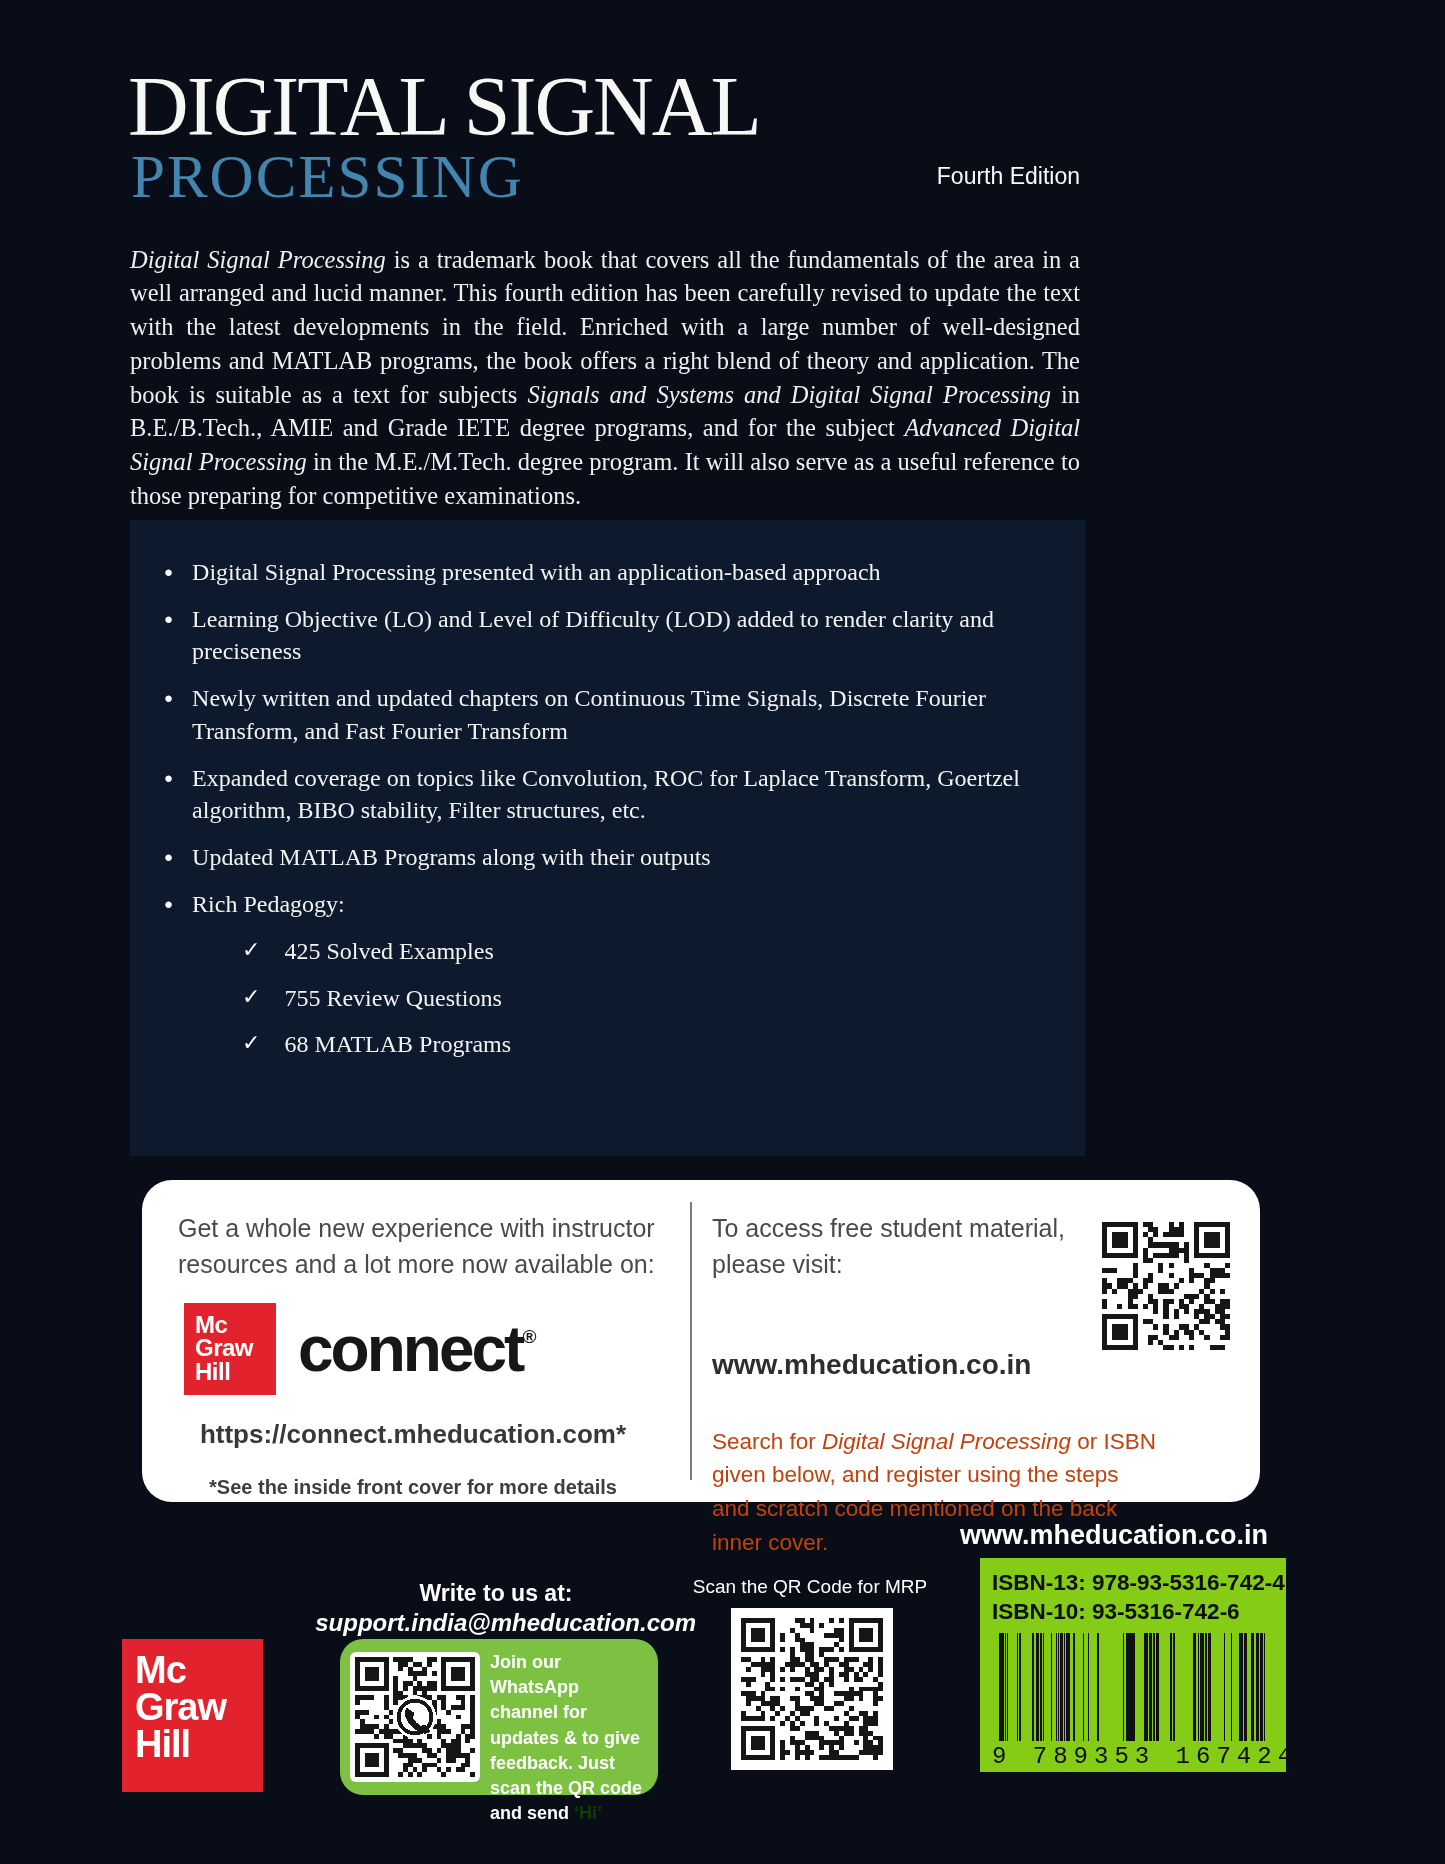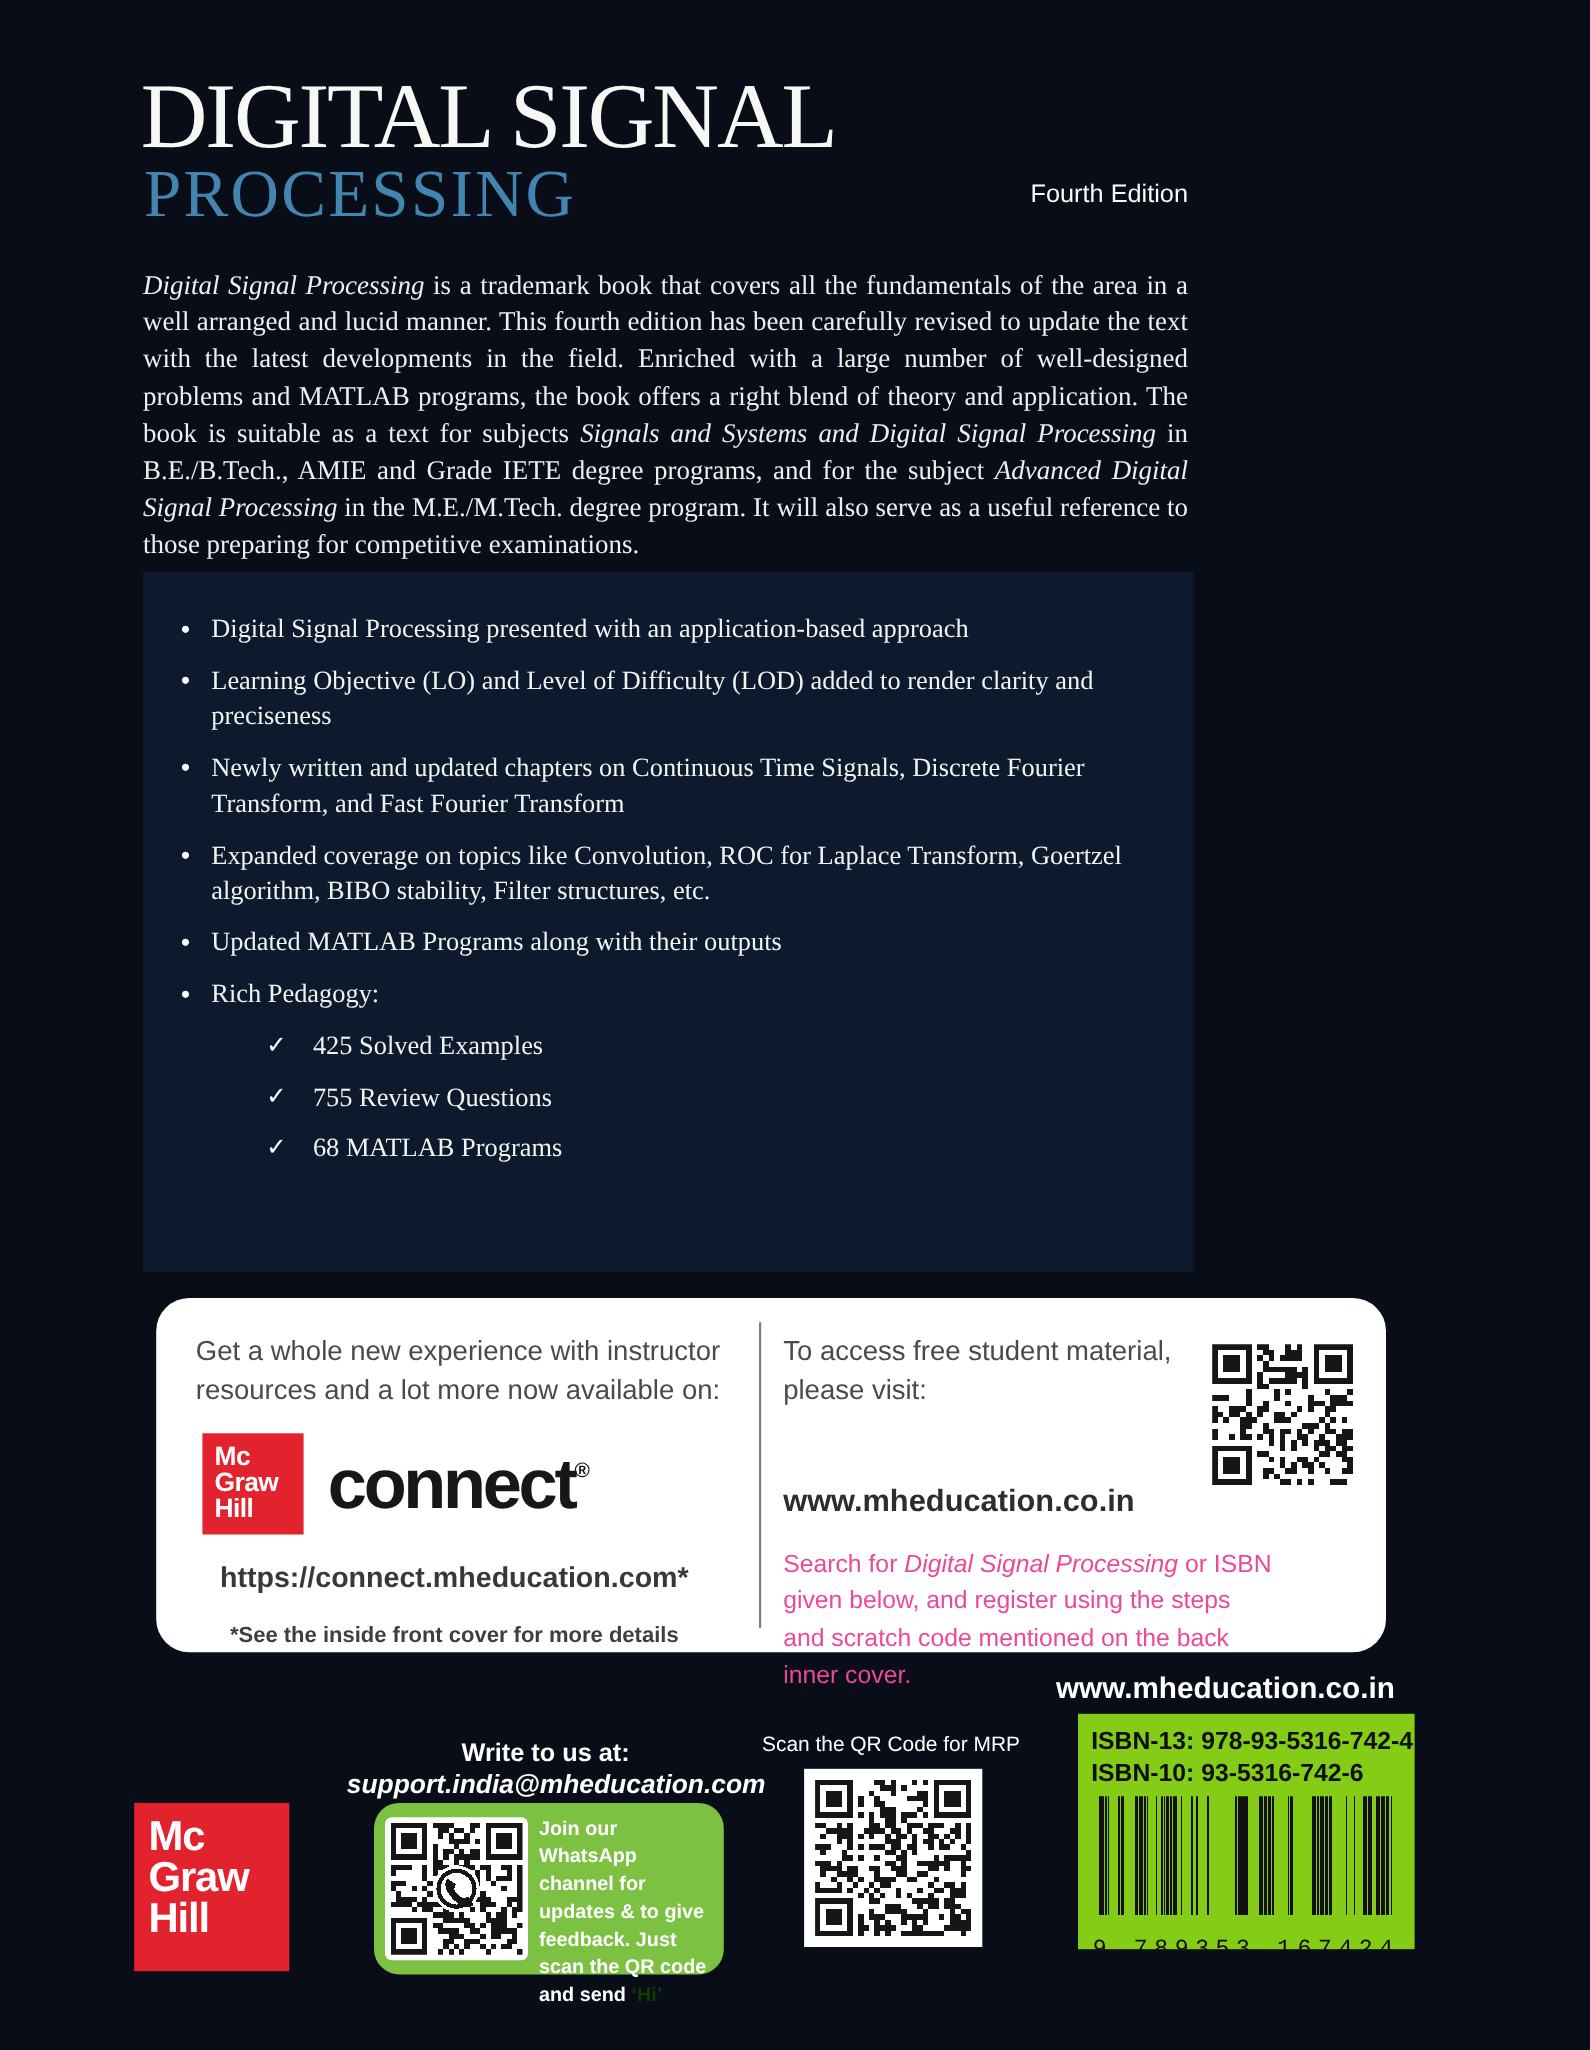--- a/index.html
+++ b/index.html
@@ -40,37 +40,37 @@
   .mh-logo{background:#e2232e;color:#fff;font-family:"Liberation Sans",sans-serif;
            font-weight:bold;box-sizing:border-box;letter-spacing:-0.5px;}
   .mh-small{width:92px;height:92px;font-size:24px;line-height:0.98;padding:10px 0 0 11px;}
   .connect-word{font-size:64px;font-weight:bold;color:#171717;letter-spacing:-3px;line-height:1;}
   .reg{font-size:19px;vertical-align:28px;letter-spacing:0;font-weight:bold;color:#171717;}
   .cb-url{margin-top:24px;width:470px;text-align:center;font-size:26px;font-weight:bold;color:#383838;}
   .cb-note{margin-top:26px;width:470px;text-align:center;font-size:20px;font-weight:bold;color:#3e3e3e;}
   .cb-right{position:absolute;left:570px;top:30px;width:548px;}
   .cb-r-intro{width:360px;font-size:25px;line-height:1.45;color:#4a4a4a;}
   .cb-r-url{margin-top:66px;font-size:28px;font-weight:bold;color:#2d2d2d;}
-  .cb-r-search{margin-top:24px;width:450px;font-size:22.5px;line-height:1.5;color:#ec4899;}
+  .cb-r-search{margin-top:44px;width:450px;font-size:22.5px;line-height:1.5;color:#c2410c;}
   .cb-r-search i{font-style:italic;}
   .qr{background:#fff;box-sizing:border-box;}
   .qr svg{display:block;width:100%;height:100%;}
   .cb-qr{position:absolute;left:958px;top:40px;width:132px;height:132px;padding:2px;}
 
   
   .site-url{position:absolute;left:960px;top:1520px;width:305px;text-align:right;
             font-family:"Liberation Sans",sans-serif;font-size:27px;font-weight:bold;color:#fff;}
   .isbn-box{position:absolute;left:980px;top:1558px;width:306px;height:214px;background:#84cc16;
             box-sizing:border-box;padding:10px 12px 0 12px;}
   .isbn-line{font-family:"Liberation Sans",sans-serif;font-size:22.5px;font-weight:bold;
              color:#0e0e0e;line-height:1.3;white-space:nowrap;}
   .barcode{width:276px;height:108px;margin:6px auto 0 auto;}
   .barcode svg{display:block;width:100%;height:100%;}
-  .barcode-digits{font-family:"Liberation Mono",monospace;font-size:21px;color:#0e0e0e;
-                  text-align:center;letter-spacing:6px;margin-top:20px;white-space:nowrap;}
+  .barcode-digits{font-family:"Liberation Mono",monospace;font-size:24px;color:#0e0e0e;
+                  text-align:center;letter-spacing:6px;margin-top:2px;white-space:nowrap;}
   .write-label{position:absolute;left:346px;top:1580px;width:300px;text-align:center;
                font-family:"Liberation Sans",sans-serif;font-size:23px;font-weight:bold;color:#fff;}
   .support-email{position:absolute;left:296px;top:1609px;width:400px;text-align:right;
                  font-family:"Liberation Sans",sans-serif;font-size:24px;font-weight:bold;
                  font-style:italic;color:#fff;}
   .green-box{position:absolute;left:340px;top:1639px;width:318px;height:156px;background:#7cc142;
              border-radius:23px;}
   .wa-qr{position:absolute;left:10px;top:13px;width:130px;height:130px;border-radius:6px;padding:5px;}
   .wa-text{position:absolute;left:150px;top:11px;right:8px;font-family:"Liberation Sans",sans-serif;
            font-size:18px;font-weight:bold;color:#fff;line-height:1.4;}

